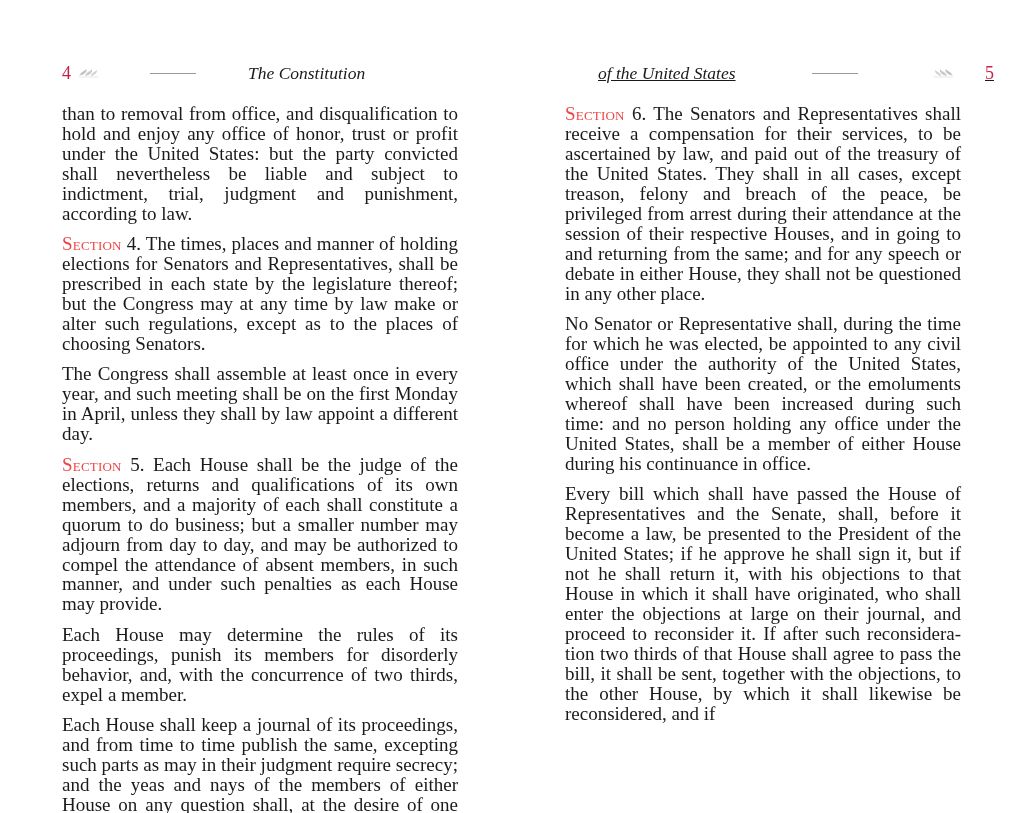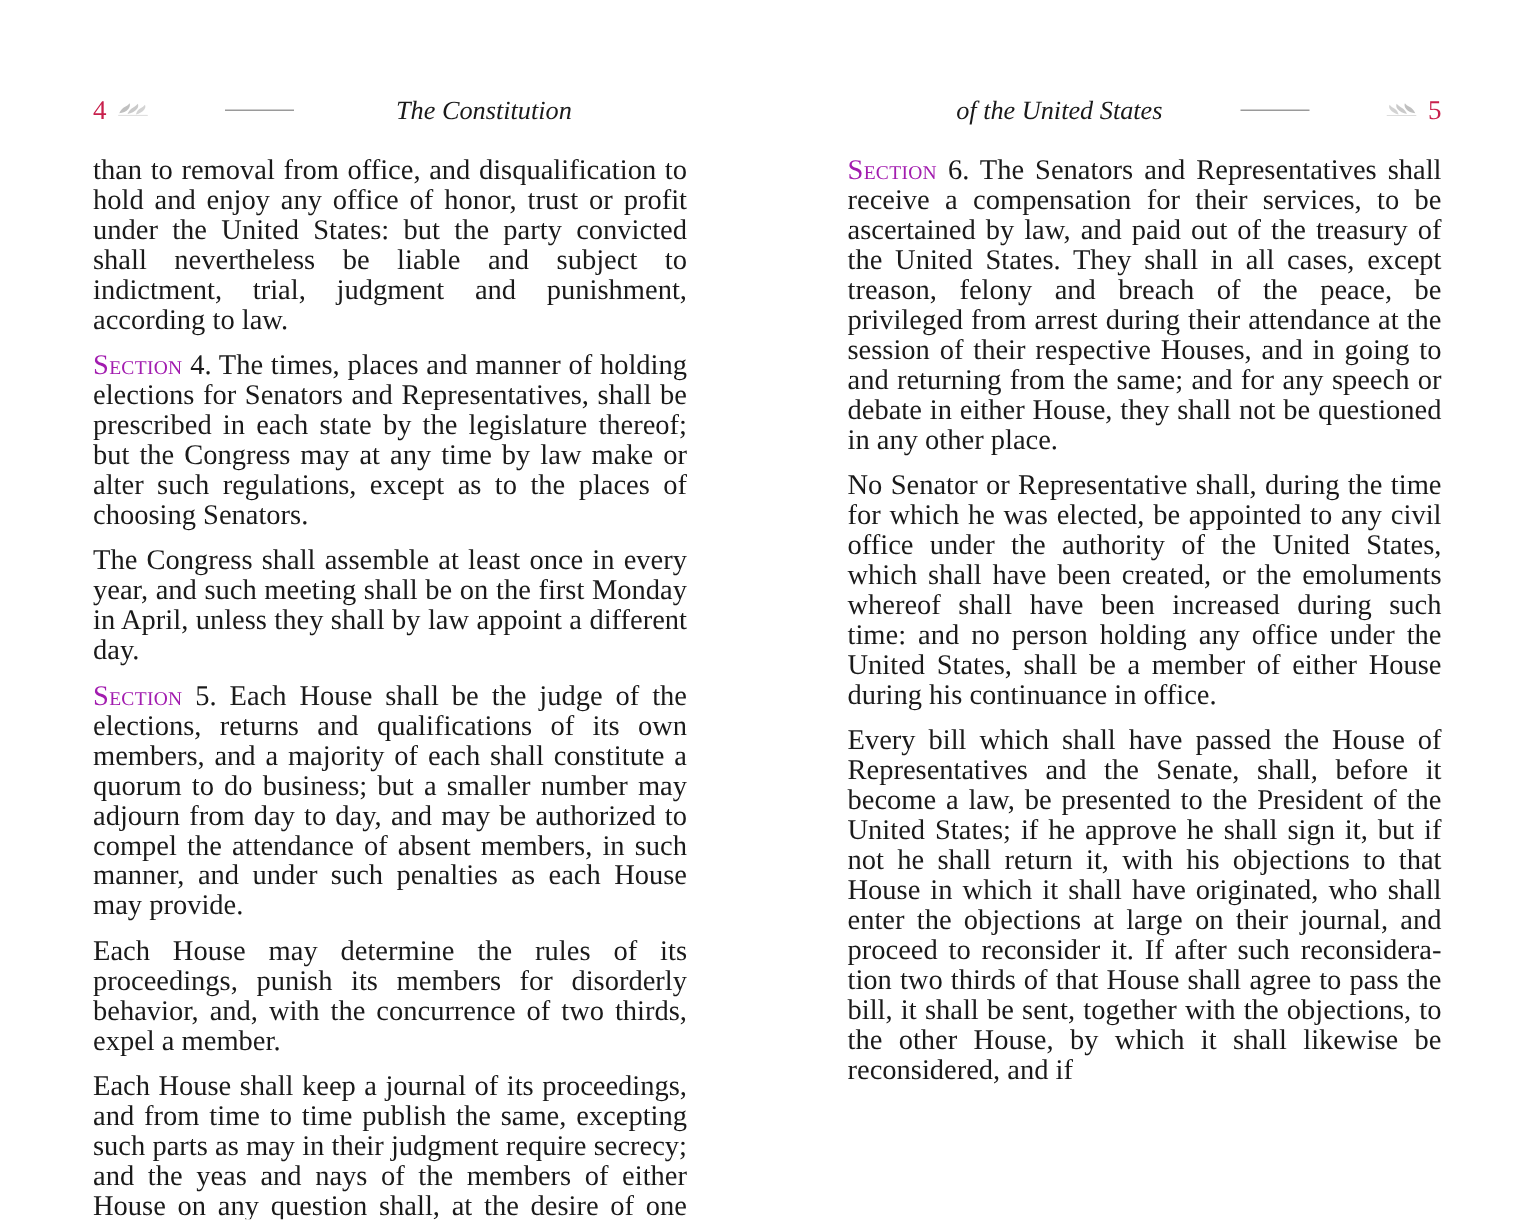--- a/index.html
+++ b/index.html
@@ -20,38 +20,37 @@
   
   .running-head {
     position: absolute;
     top: 60px;
     height: 26px;
     display: flex;
     align-items: center;
     font-size: 16.5px;
   }
   .running-head.left  { left: 62px;  width: 396px; }
-  .running-head.right { left: 565px; width: 396px; justify-content: flex-end; }
+  .running-head.right { left: 598px; width: 396px; justify-content: space-between; text-decoration: underline; }
 
   .folio {
     color: #C8204C;
     font-size: 18px;
     line-height: 1;
   }
   .rule {
     width: 46px;
     height: 1px;
     background: #9a9a9a;
   }
   .head-title {
     font-style: italic;
     font-size: 17.5px;
     color: #1a1a1a;
     white-space: nowrap;
-    margin-left: 16px;
   }
 
   
   .ornament { display: block; opacity: 0.55; }
   .ornament.flip { transform: scaleX(-1); }
 
   .running-head.left .folio      { margin-right: 7px; }
   .running-head.left .ornament   { margin-right: 50px; }
   .running-head.left .rule       { margin-right: 52px; }
   .running-head.right .rule      { margin-left: 52px; }
@@ -71,21 +70,21 @@
   }
   .col.left  { left: 62px;  }
   .col.right { left: 565px; }
 
   .col p {
     margin: 0 0 10.5px 0;
   }
   .col p:last-child { margin-bottom: 0; }
 
   .section-marker {
-    color: #a21caf;
+    color: #ef4444;
     font-variant: small-caps;
     letter-spacing: 0.2px;
   }
   .section-num { color: #1a1a1a; }
 </style>
 </head>
 <body>
 
 <div class="page">
 

